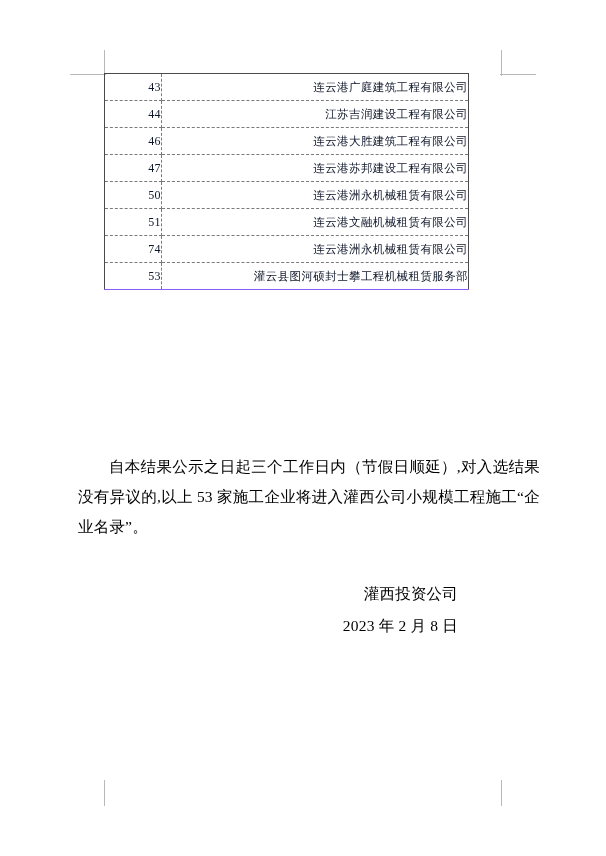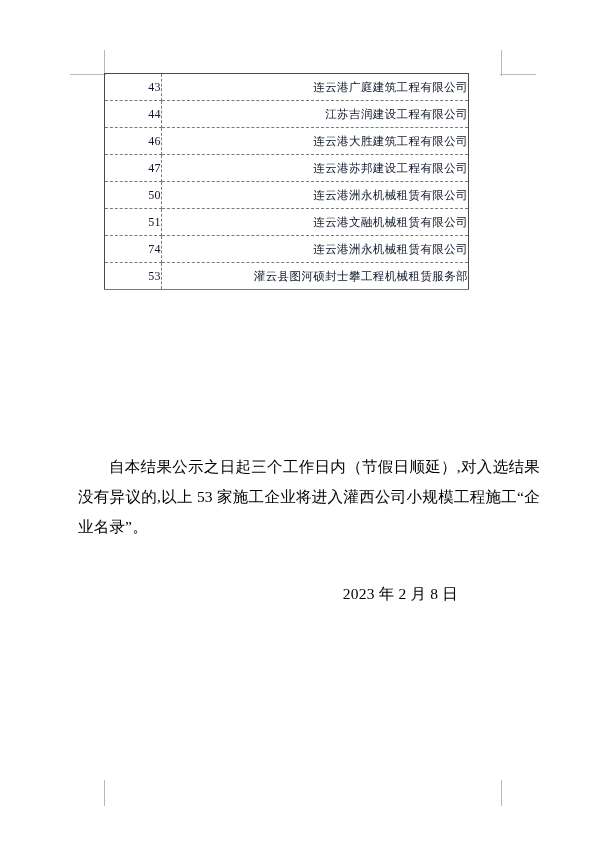--- a/index.html
+++ b/index.html
@@ -165,16 +165,17 @@
           <td class="idx">53</td>
           <td class="nm">灌云县图河硕封士攀工程机械租赁服务部</td>
         </tr>
       </tbody>
     </table>
   </div>
 
   <div class="para">自本结果公示之日起三个工作日内（节假日顺延）,对入选结果没有异议的,以上 53 家施工企业将进入灌西公司小规模工程施工“企业名录”。</div>
 
   <div class="signature">
+    <div class="line1">灌西投资公司</div>
     <div class="line2">2023 年 2 月 8 日</div>
   </div>
 
 </div>
 
 </body></html>

